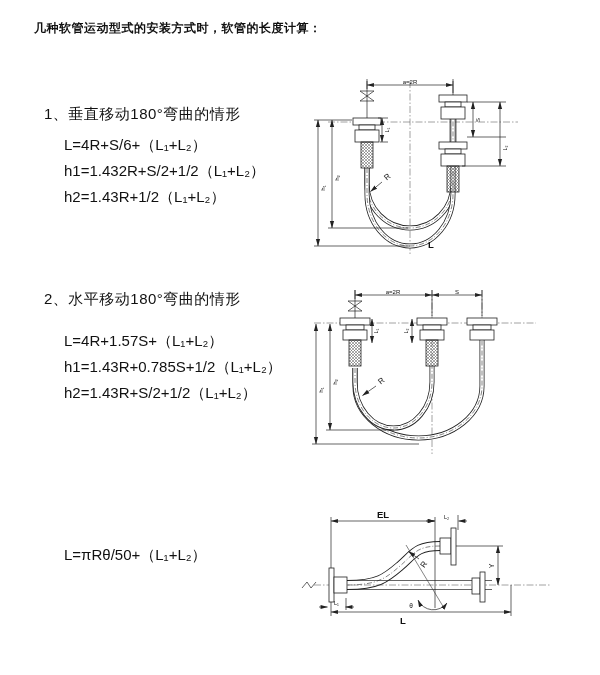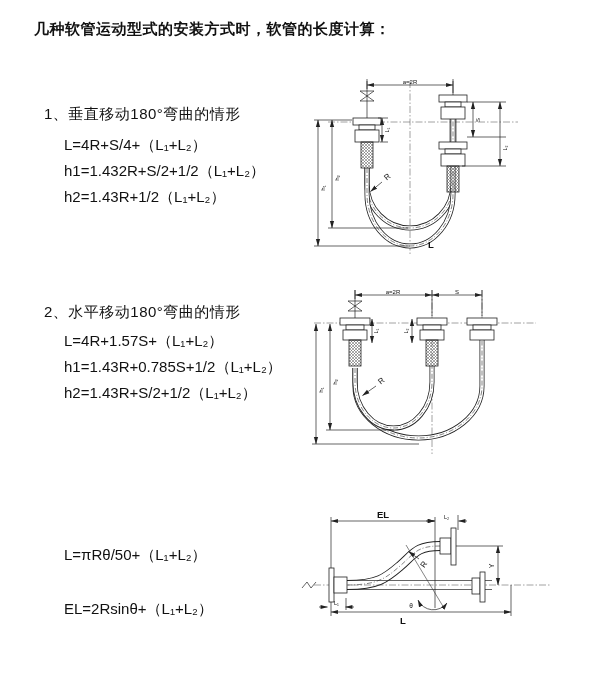--- a/index.html
+++ b/index.html
@@ -1,18 +1,18 @@
 <!DOCTYPE html>
 <html><head>
 <meta charset="utf-8">
 <style>
   html,body{margin:0;padding:0;background:#fff;}
   .page{position:relative;width:600px;height:675px;background:#fff;overflow:hidden;
         font-family:"Liberation Sans","DejaVu Sans",sans-serif;color:#111;}
-  .title{position:absolute;left:34px;top:20px;font-size:15px;font-weight:700;letter-spacing:.5px;}
+  .title{position:absolute;left:34px;top:20px;font-size:12px;font-weight:700;letter-spacing:.5px;}
   .sec-heading{position:absolute;font-size:15px;font-weight:400;letter-spacing:.5px;}
   .formula{position:absolute;font-size:15px;font-weight:400;white-space:nowrap;}
   .diagram{position:absolute;}
   .diagram svg{display:block;width:100%;height:100%;}
   
   .thin{stroke:#222;stroke-width:.7;fill:none;}
   .xthin{stroke:#333;stroke-width:.6;fill:none;}
   .cl{stroke:#555;stroke-width:.55;fill:none;stroke-dasharray:7 2 1.5 2;}
   .to{stroke:#222;fill:none;}
   .tw{stroke:#fff;fill:none;}
@@ -25,21 +25,21 @@
   .rlab{font-size:8px;fill:#111;}
 </style>
 </head>
 <body>
 
 <div class="page">
 
   <div class="title">几种软管运动型式的安装方式时，软管的长度计算：</div>
 
   <div class="sec-heading" style="left:44px;top:105px;">1、垂直移动180°弯曲的情形</div>
-  <div class="formula" style="left:64px;top:136px;">L=4R+S/4+（L₁+L₂）</div>
+  <div class="formula" style="left:64px;top:136px;">L=4R+S/6+（L₁+L₂）</div>
   <div class="formula" style="left:64px;top:162px;">h1=1.432R+S/2+1/2（L₁+L₂）</div>
   <div class="formula" style="left:64px;top:188px;">h2=1.43R+1/2（L₁+L₂）</div>
 
   <div class="diagram" style="left:312px;top:76px;width:216px;height:184px;">
     <svg viewBox="0 0 216 184">
       <defs>
         <marker id="ar1" viewBox="0 0 8 6" refX="7.6" refY="3" markerWidth="7.5" markerHeight="5.5" orient="auto-start-reverse" markerUnits="userSpaceOnUse">
           <path d="M0,0.7 L8,3 L0,5.3 Z" fill="#222"></path>
         </marker>
         <pattern id="bp1" width="3" height="3" patternUnits="userSpaceOnUse">
@@ -129,21 +129,21 @@
       </g>
 
       <g>
         <line class="thin" x1="70" y1="106" x2="58.5" y2="115.5" marker-end="url(#ar1)"></line>
         <text class="rlab" text-anchor="middle" transform="translate(77,103) rotate(-40)">R</text>
       </g>
       <text class="big" x="116" y="172">L</text>
     </svg>
   </div>
 
-  <div class="sec-heading" style="left:44px;top:303px;text-align:center;">2、水平移动180°弯曲的情形</div>
+  <div class="sec-heading" style="left:44px;top:290px;text-align:center;">2、水平移动180°弯曲的情形</div>
   <div class="formula" style="left:64px;top:332px;">L=4R+1.57S+（L₁+L₂）</div>
   <div class="formula" style="left:64px;top:358px;">h1=1.43R+0.785S+1/2（L₁+L₂）</div>
   <div class="formula" style="left:64px;top:384px;">h2=1.43R+S/2+1/2（L₁+L₂）</div>
 
   <div class="diagram" style="left:308px;top:286px;width:240px;height:180px;">
     <svg viewBox="0 0 240 180">
       <line class="cl" x1="6" y1="37" x2="228" y2="37"></line>
       <line class="cl" x1="124" y1="4" x2="124" y2="168"></line>
       <line class="cl" x1="174" y1="4" x2="174" y2="50"></line>
 
@@ -214,21 +214,20 @@
       </g>
 
       <g>
         <line class="thin" x1="68" y1="100" x2="54.5" y2="109.5" marker-end="url(#ar1)"></line>
         <text class="rlab" text-anchor="middle" transform="translate(75,97) rotate(-40)">R</text>
       </g>
     </svg>
   </div>
 
   <div class="formula" style="left:64px;top:546px;">L=πRθ/50+（L₁+L₂）</div>
-  <div class="formula" style="left:64px;top:600px;">EL=2Rsinθ+（L₁+L₂）</div>
 
   <div class="diagram" style="left:298px;top:506px;width:264px;height:140px;">
     <svg viewBox="0 0 264 140">
       <path class="thin" d="M4,82 L9,76 L13,82 L18,76"></path>
 
       <g>
         <path class="to" stroke-width="10" d="M49,79 C80,79 88,72 102,60 C116,48 118,40 142,40"></path>
         <path class="tw" stroke-width="8.2" d="M49,79 C80,79 88,72 102,60 C116,48 118,40 142,40"></path>
         <path class="tc" d="M49,79 C80,79 88,72 102,60 C116,48 118,40 142,40"></path>
       </g>

